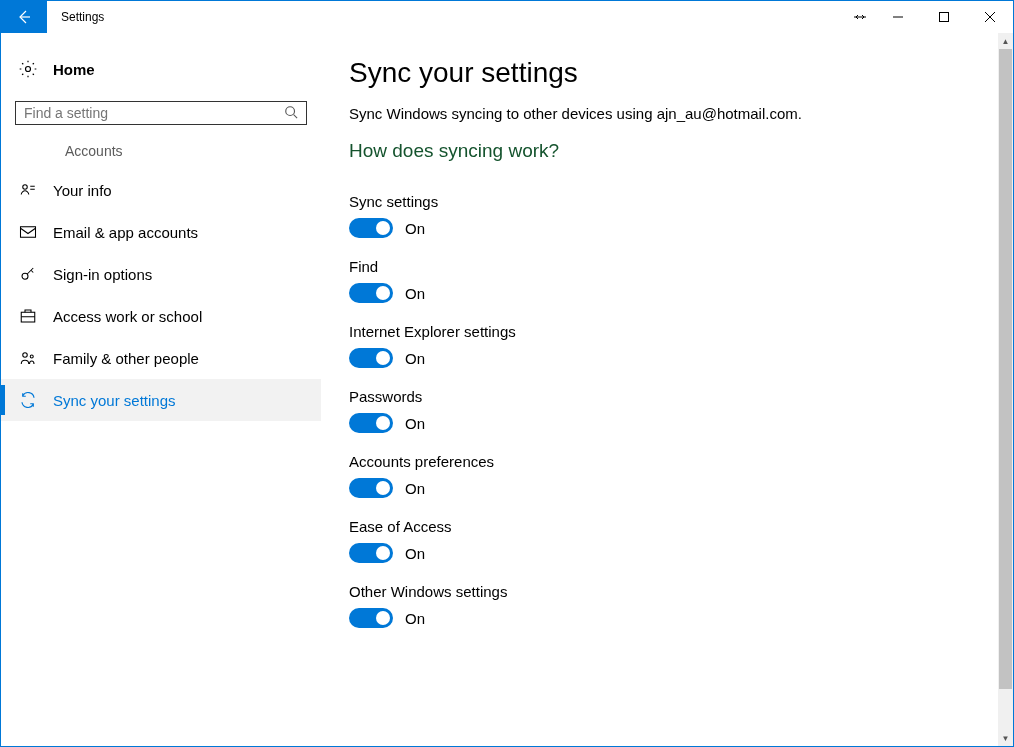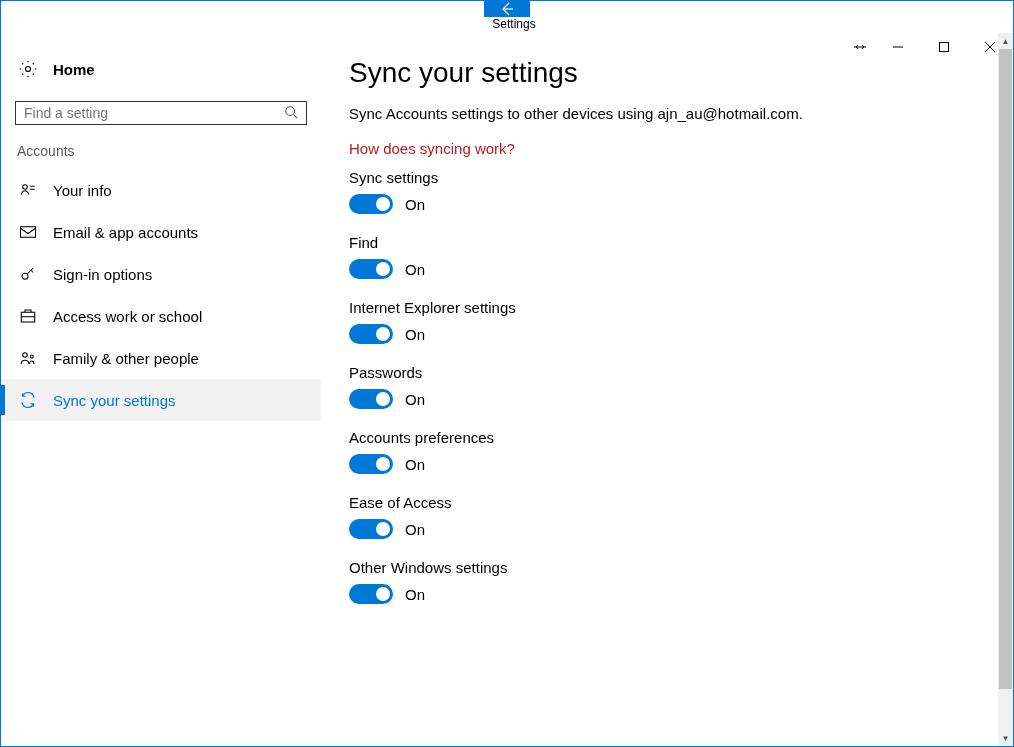--- a/index.html
+++ b/index.html
@@ -13,21 +13,20 @@
     overflow: hidden;
     border: 1px solid #0078d7;
     position: relative;
   }
   
   .titlebar {
     height: 32px;
     display: flex;
     align-items: center;
     background: #fff;
-    flex-direction: column;
   }
   .back-btn {
     width: 46px;
     height: 32px;
     background: #0078d7;
     color: #fff;
     display: flex;
     align-items: center;
     justify-content: center;
     cursor: pointer;
@@ -96,20 +95,21 @@
     font-size: 14px;
     color: #666;
     font-family: inherit;
     background: transparent;
   }
   .search-box .sicon { color: #555; }
   .section-head {
     padding: 0 16px 10px 16px;
     color: #5b5b5b;
     font-size: 14px;
+    margin-left: 48px;
   }
   .nav-item {
     display: flex;
     align-items: center;
     padding: 12px 16px;
     cursor: pointer;
     position: relative;
   }
   .nav-item .icon {
     width: 22px;
@@ -149,24 +149,24 @@
     font-size: 28px;
     font-weight: 400;
     margin-top: 36px;
     margin-bottom: 16px;
   }
   .desc {
     font-size: 15px;
     margin-bottom: 18px;
   }
   .link {
-    color: #b91c1c;
-    font-size: 15px;
-    cursor: pointer;
-    margin-bottom: 12px;
+    color: #14532d;
+    font-size: 19px;
+    cursor: pointer;
+    margin-bottom: 31px;
     display: inline-block;
   }
   .setting-group { margin-bottom: 20px; }
   .setting-label {
     font-size: 15px;
     margin-bottom: 8px;
   }
   .toggle-row {
     display: flex;
     align-items: center;
@@ -343,21 +343,21 @@
           <path d="M4 15a8 8 0 0 0 15 2.7"></path>
             <path d="M19 21v-4h-4"></path>
         </svg>
       </span>
       <span class="label">Sync your settings</span>
     </div>
   </div>
 
   <div class="main">
     <h1>Sync your settings</h1>
-    <p class="desc">Sync Accounts settings to other devices using ajn_au@hotmail.com.</p>
+    <p class="desc">Sync Windows syncing to other devices using ajn_au@hotmail.com.</p>
     <a class="link">How does syncing work?</a>
 
     <div class="setting-group">
       <div class="setting-label">Sync settings</div>
       <div class="toggle-row">
         <div class="toggle">
             <div class="knob"></div>
           </div>
         <span class="toggle-state">On</span>
       </div>

